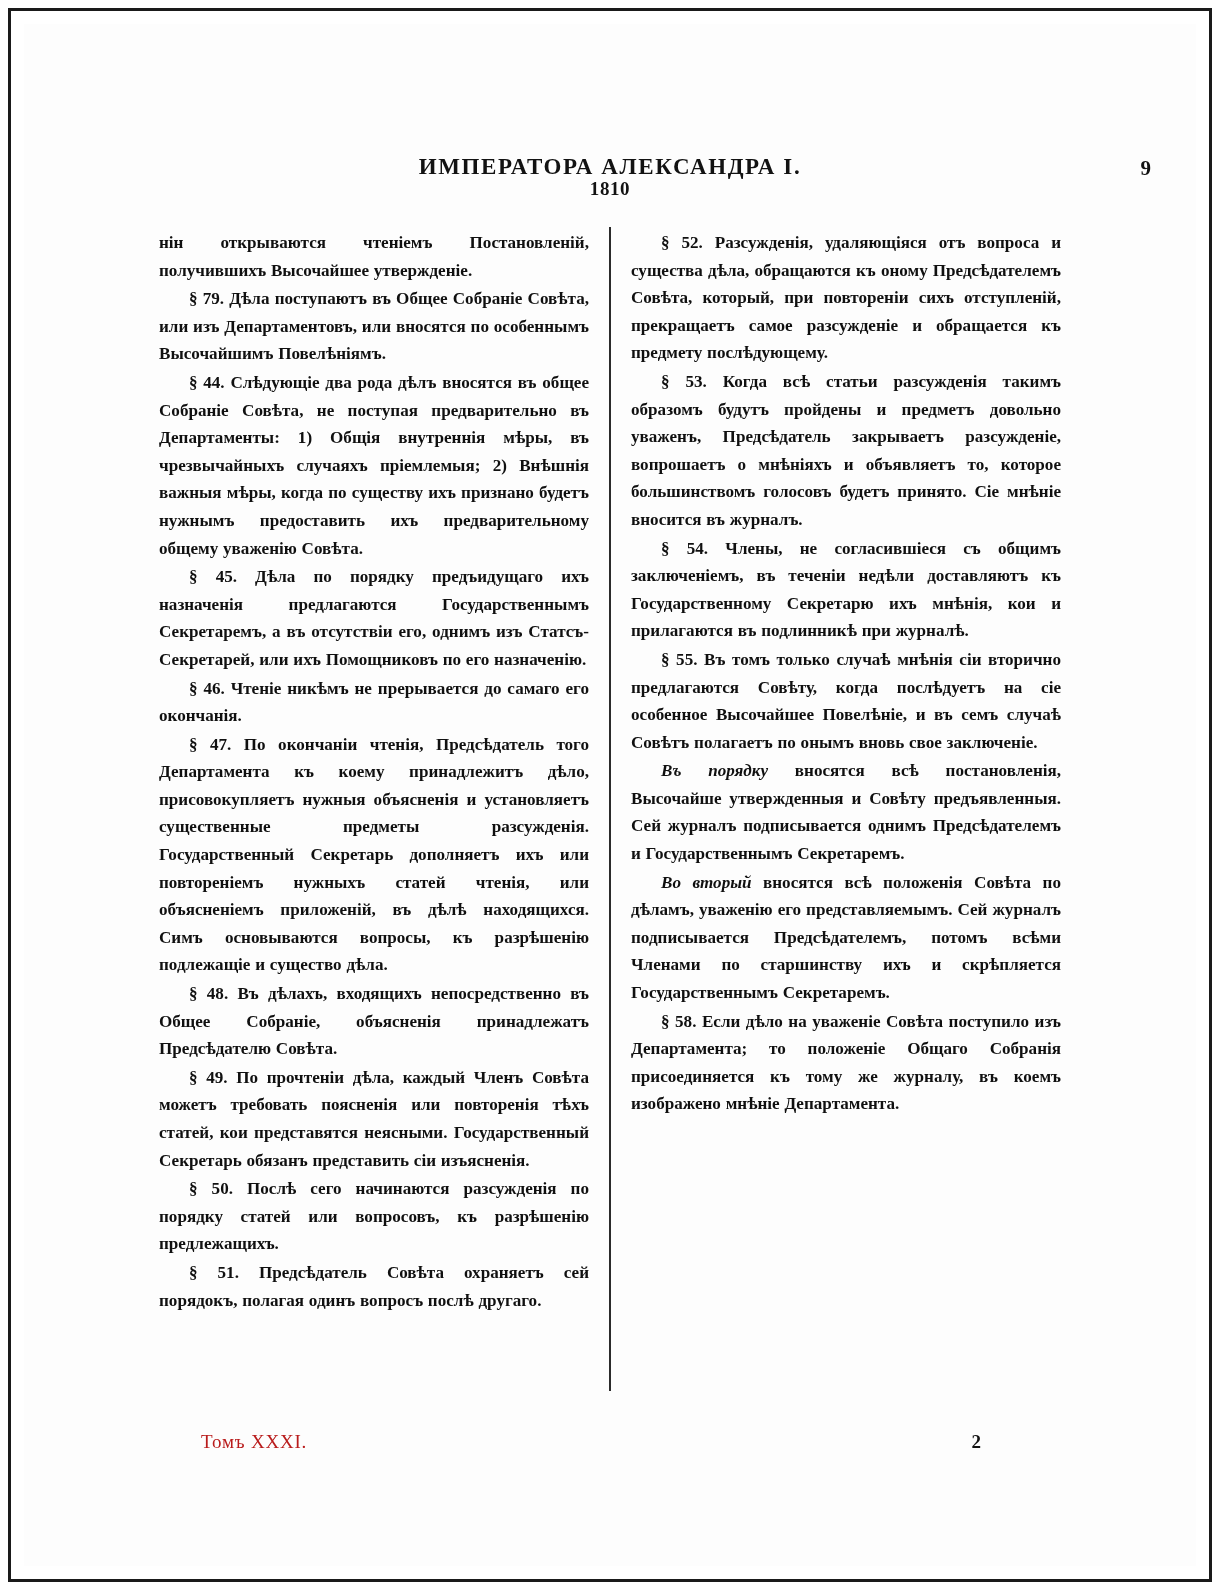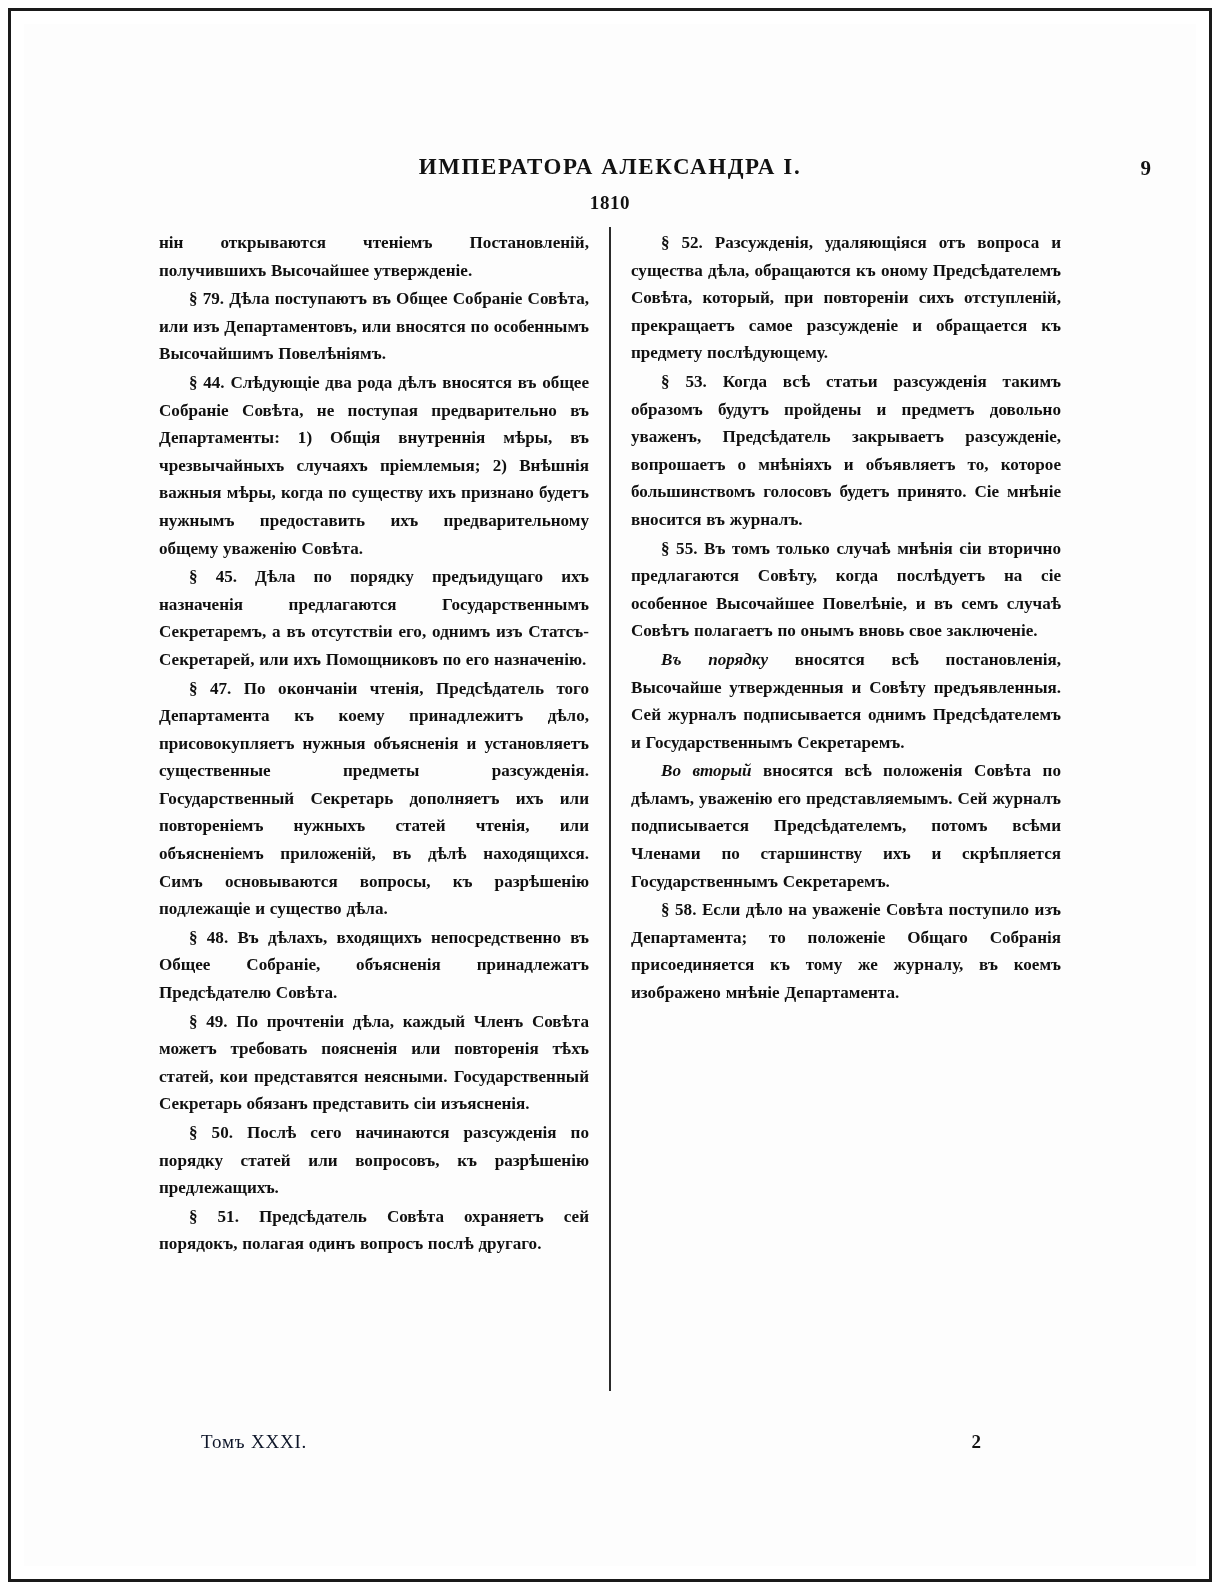--- a/index.html
+++ b/index.html
@@ -60,21 +60,21 @@
     right: 45px;
     top: 2px;
     font-size: 21px;
     font-weight: bold;
     color: #121212;
   }
   .year {
     position: absolute;
     left: 0;
     right: 0;
-    top: 38px;
+    top: 24px;
     text-align: center;
     font-size: 19px;
     font-weight: bold;
     letter-spacing: 0.6px;
     color: #121212;
   }
   .columns {
     position: absolute;
     left: 135px;
     right: 135px;
@@ -116,21 +116,21 @@
     right: 135px;
     bottom: 105px;
     height: 30px;
   }
   .vol {
     position: absolute;
     left: 42px;
     top: 0;
     font-size: 19px;
     letter-spacing: 0.8px;
-    color: #0f172a;
+    color: #b91c1c;
   }
   .signature {
     position: absolute;
     right: 80px;
     top: 0;
     font-size: 19px;
     font-weight: bold;
     color: #121212;
   }
 </style>
@@ -148,30 +148,32 @@
     </div>
 
     <div class="columns">
       <div class="rule"></div>
 
       <div class="col col-left">
         <p class="noindent">нін открываются чтеніемъ Постановленій, получившихъ Высочайшее утвержденіе.</p>
         <p>§ 79. Дѣла поступаютъ въ Общее Собраніе Совѣта, или изъ Департаментовъ, или вносятся по особеннымъ Высочайшимъ Повелѣніямъ.</p>
         <p>§ 44. Слѣдующіе два рода дѣлъ вносятся въ общее Собраніе Совѣта, не поступая предварительно въ Департаменты: 1) Общія внутреннія мѣры, въ чрезвычайныхъ случаяхъ пріемлемыя; 2) Внѣшнія важныя мѣры, когда по существу ихъ признано будетъ нужнымъ предоставить ихъ предварительному общему уваженію Совѣта.</p>
         <p>§ 45. Дѣла по порядку предъидущаго ихъ назначенія предлагаются Государственнымъ Секретаремъ, а въ отсутствіи его, однимъ изъ Статсъ-Секретарей, или ихъ Помощниковъ по его назначенію.</p>
+        <p>§ 46. Чтеніе никѣмъ не прерывается до самаго его окончанія.</p>
         <p>§ 47. По окончаніи чтенія, Предсѣдатель того Департамента къ коему принадлежитъ дѣло, присовокупляетъ нужныя объясненія и установляетъ существенные предметы разсужденія. Государственный Секретарь дополняетъ ихъ или повтореніемъ нужныхъ статей чтенія, или объясненіемъ приложеній, въ дѣлѣ находящихся. Симъ основываются вопросы, къ разрѣшенію подлежащіе и существо дѣла.</p>
         <p>§ 48. Въ дѣлахъ, входящихъ непосредственно въ Общее Собраніе, объясненія принадлежатъ Предсѣдателю Совѣта.</p>
         <p>§ 49. По прочтеніи дѣла, каждый Членъ Совѣта можетъ требовать поясненія или повторенія тѣхъ статей, кои представятся неясными. Государственный Секретарь обязанъ представить сіи изъясненія.</p>
         <p>§ 50. Послѣ сего начинаются разсужденія по порядку статей или вопросовъ, къ разрѣшенію предлежащихъ.</p>
         <p>§ 51. Предсѣдатель Совѣта охраняетъ сей порядокъ, полагая одинъ вопросъ послѣ другаго.</p>
       </div>
 
       <div class="col col-right">
         <p>§ 52. Разсужденія, удаляющіяся отъ вопроса и существа дѣла, обращаются къ оному Предсѣдателемъ Совѣта, который, при повтореніи сихъ отступленій, прекращаетъ самое разсужденіе и обращается къ предмету послѣдующему.</p>
         <p>§ 53. Когда всѣ статьи разсужденія такимъ образомъ будутъ пройдены и предметъ довольно уваженъ, Предсѣдатель закрываетъ разсужденіе, вопрошаетъ о мнѣніяхъ и объявляетъ то, которое большинствомъ голосовъ будетъ принято. Сіе мнѣніе вносится въ журналъ.</p>
+        <p>§ 54. Члены, не согласившіеся съ общимъ заключеніемъ, въ теченіи недѣли доставляютъ къ Государственному Секретарю ихъ мнѣнія, кои и прилагаются въ подлинникѣ при журналѣ.</p>
         <p>§ 55. Въ томъ только случаѣ мнѣнія сіи вторично предлагаются Совѣту, когда послѣдуетъ на сіе особенное Высочайшее Повелѣніе, и въ семъ случаѣ Совѣтъ полагаетъ по онымъ вновь свое заключеніе.</p>
         <p class="ital-lead"><span class="ital">Въ порядку</span> вносятся всѣ постановленія, Высочайше утвержденныя и Совѣту предъявленныя. Сей журналъ подписывается однимъ Предсѣдателемъ и Государственнымъ Секретаремъ.</p>
         <p class="ital-lead"><span class="ital">Во вторый</span> вносятся всѣ положенія Совѣта по дѣламъ, уваженію его представляемымъ. Сей журналъ подписывается Предсѣдателемъ, потомъ всѣми Членами по старшинству ихъ и скрѣпляется Государственнымъ Секретаремъ.</p>
         <p>§ 58. Если дѣло на уваженіе Совѣта поступило изъ Департамента; то положеніе Общаго Собранія присоединяется къ тому же журналу, въ коемъ изображено мнѣніе Департамента.</p>
       </div>
     </div>
 
     <div class="footer">
       <div class="vol">Томъ XXXI.</div>
       <div class="signature">2</div>

